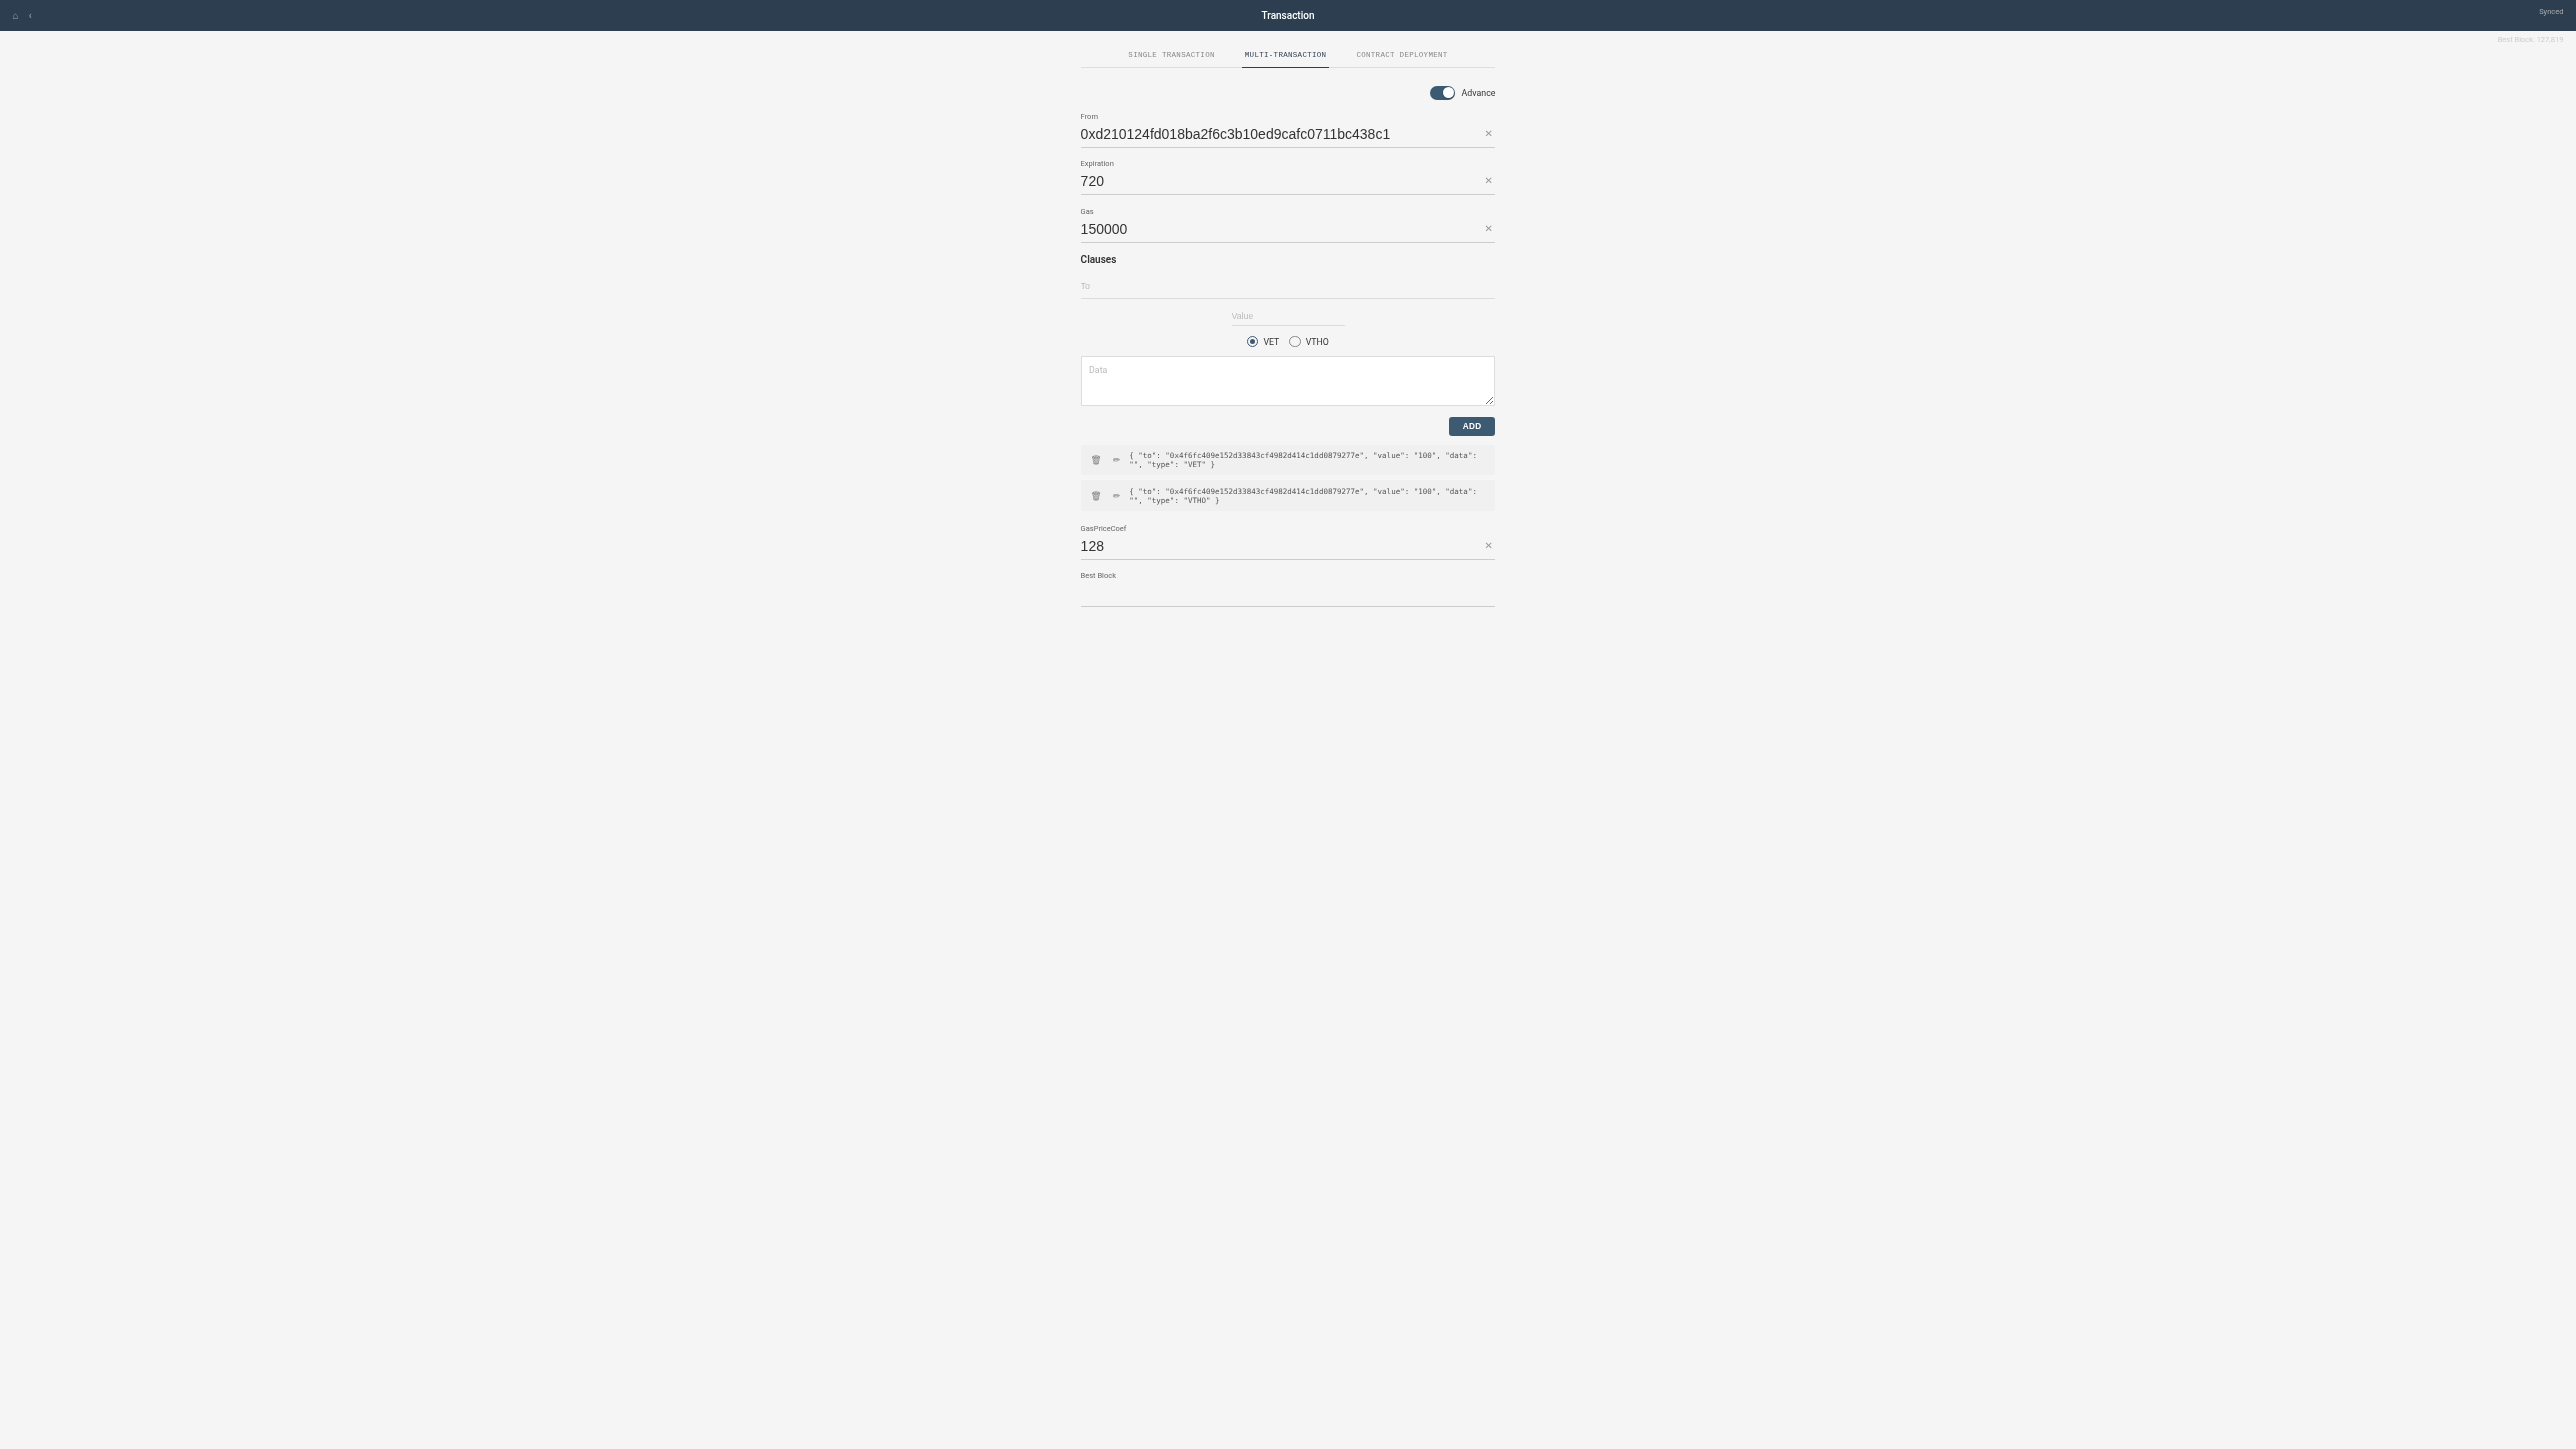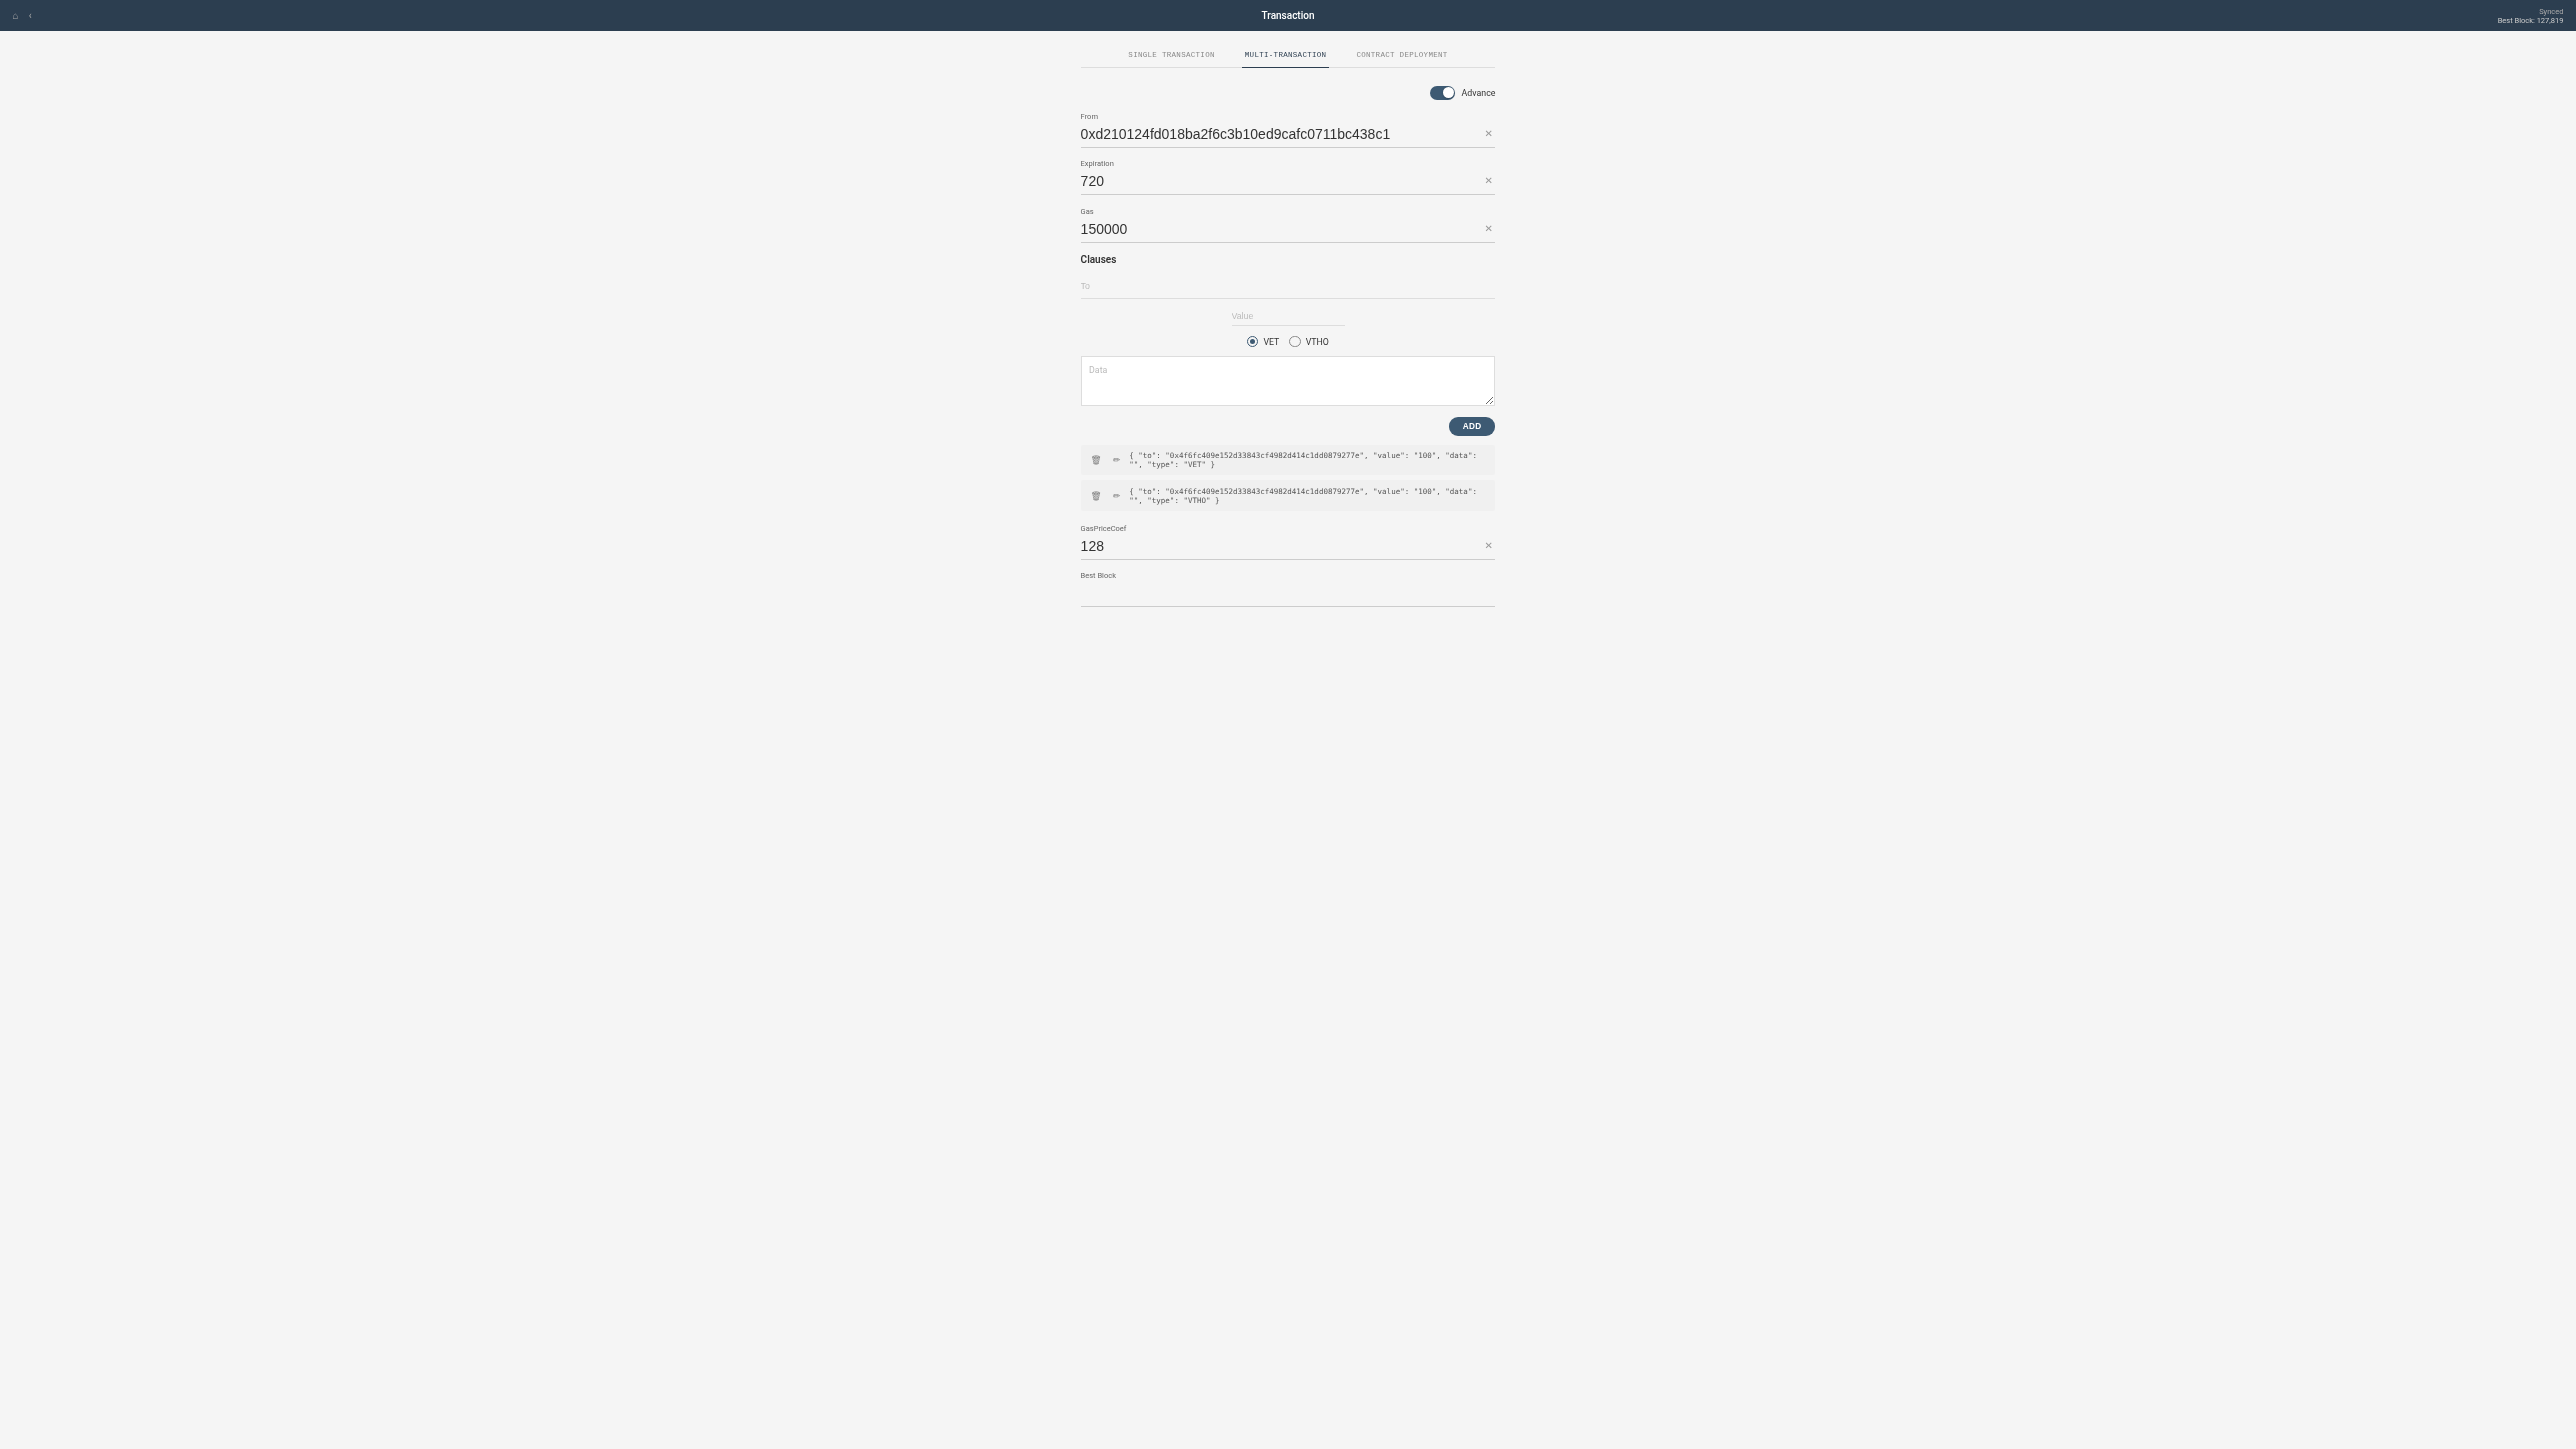--- a/index.html
+++ b/index.html
@@ -35,20 +35,21 @@
       gap: 10px;
     }
     .header-right {
       margin-left: auto;
       text-align: right;
       font-size: 7.5px;
       color: #aaa;
     }
     .header-right span {
       display: block;
+      margin-top: 19px;
     }
     .header-right .block-label {
       color: #ccc;
     }
     .home-icon, .back-icon {
       cursor: pointer;
       color: #aaa;
       font-size: 10px;
     }
 
@@ -253,21 +254,21 @@
       margin: 8.8px 0;
     }
     .add-btn {
       background: #3d5a73;
       color: white;
       border: none;
       padding: 5px 14px;
       font-size: 8.2px;
       font-weight: 600;
       letter-spacing: 0.3px;
-      border-radius: 9px;
+      border-radius: 3px;
       cursor: pointer;
     }
 
     
     .clause-item {
       display: flex;
       align-items: center;
       background: #f0f0f0;
       border-radius: 1.9px;
       padding: 6.3px 7.5px;

